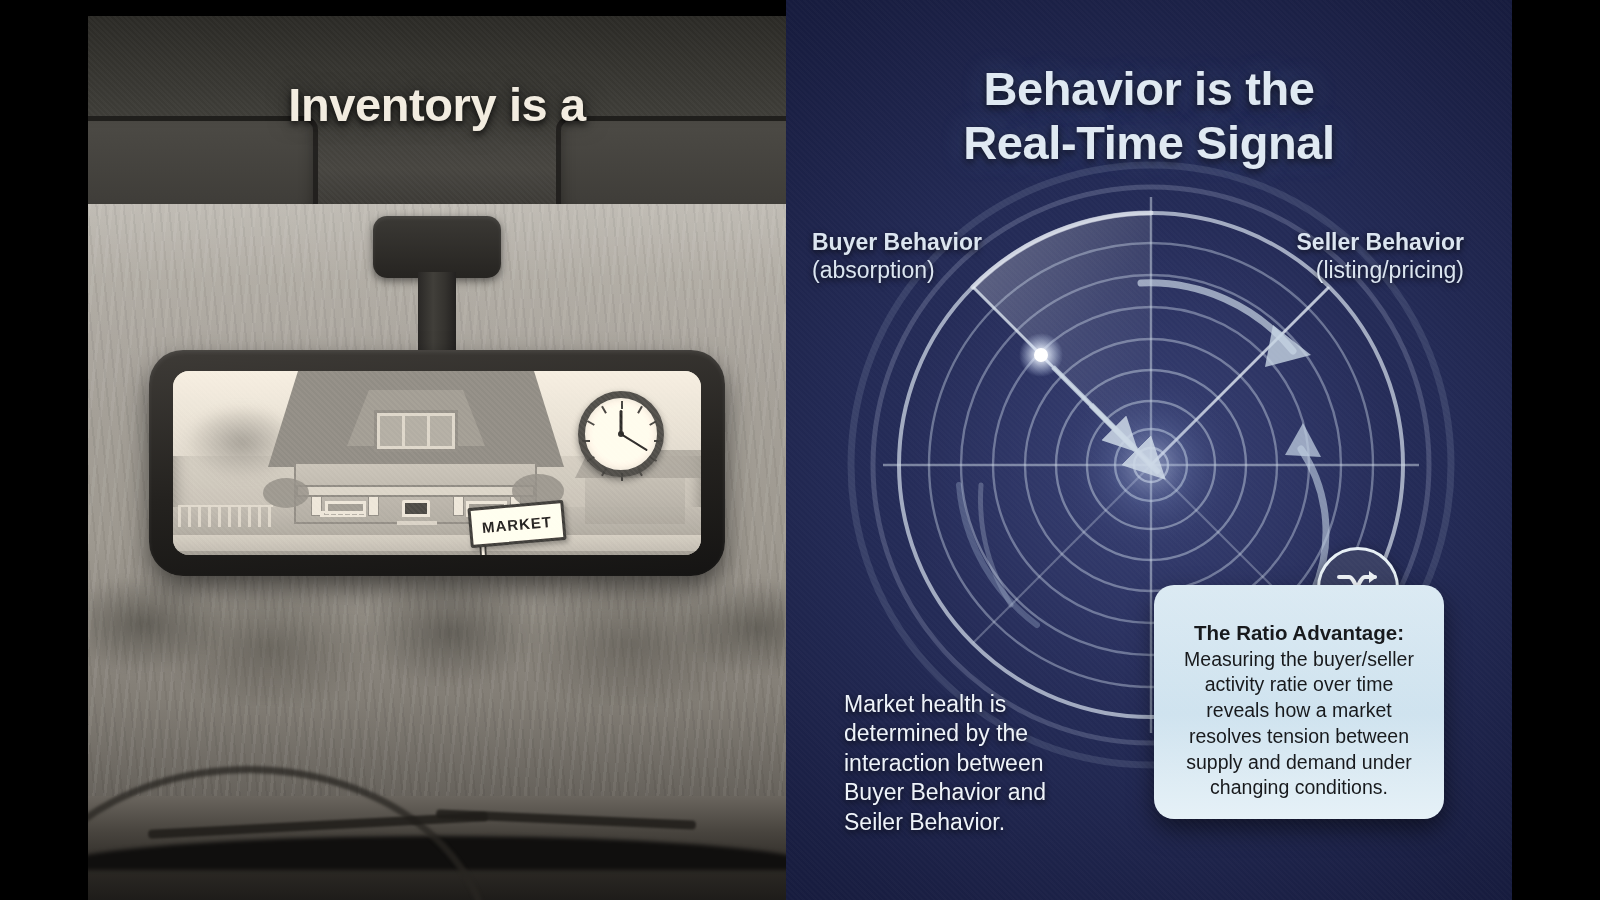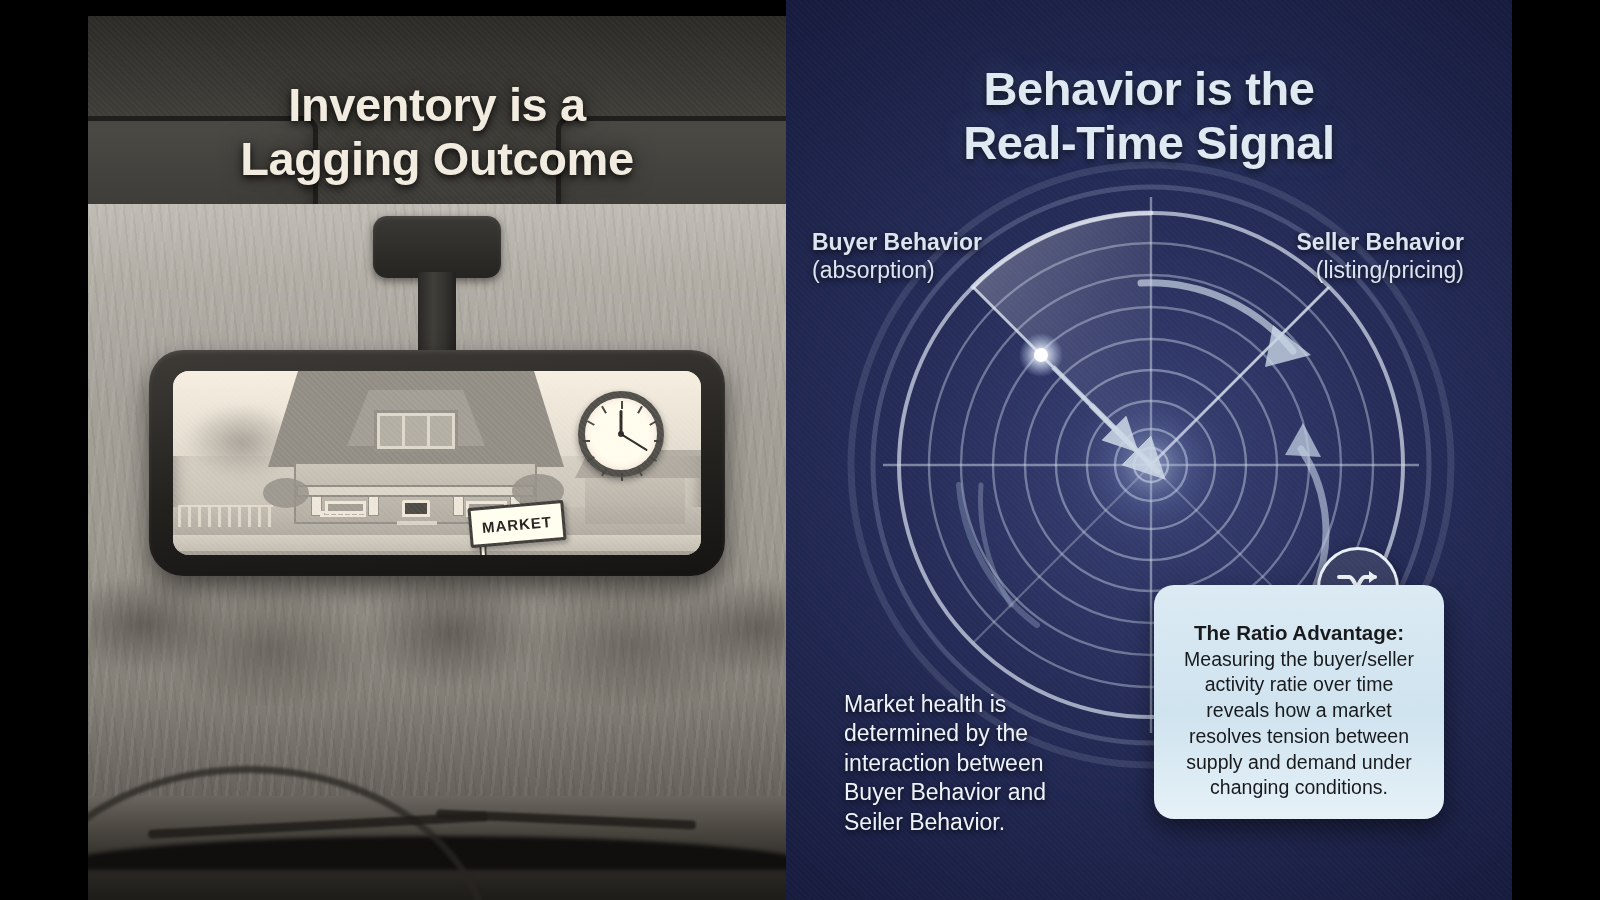--- a/index.html
+++ b/index.html
@@ -376,21 +376,20 @@
 
         <div class="sign-post"></div>
         <div class="sign">
           <span>MARKET</span>
         </div>
       </div>
     </div>
 
     <div class="title-left">
       <div>Inventory is a</div>
-      <div>Lagging Outcome</div>
     </div>
 
   </div>
 
   <div class="panel-right">
 
     <div class="radar-wrap">
       <svg viewBox="0 0 620 620" xmlns="http://www.w3.org/2000/svg" aria-hidden="true">
         <defs>
           <radialGradient id="coreGlow" cx="50%" cy="50%" r="50%">

